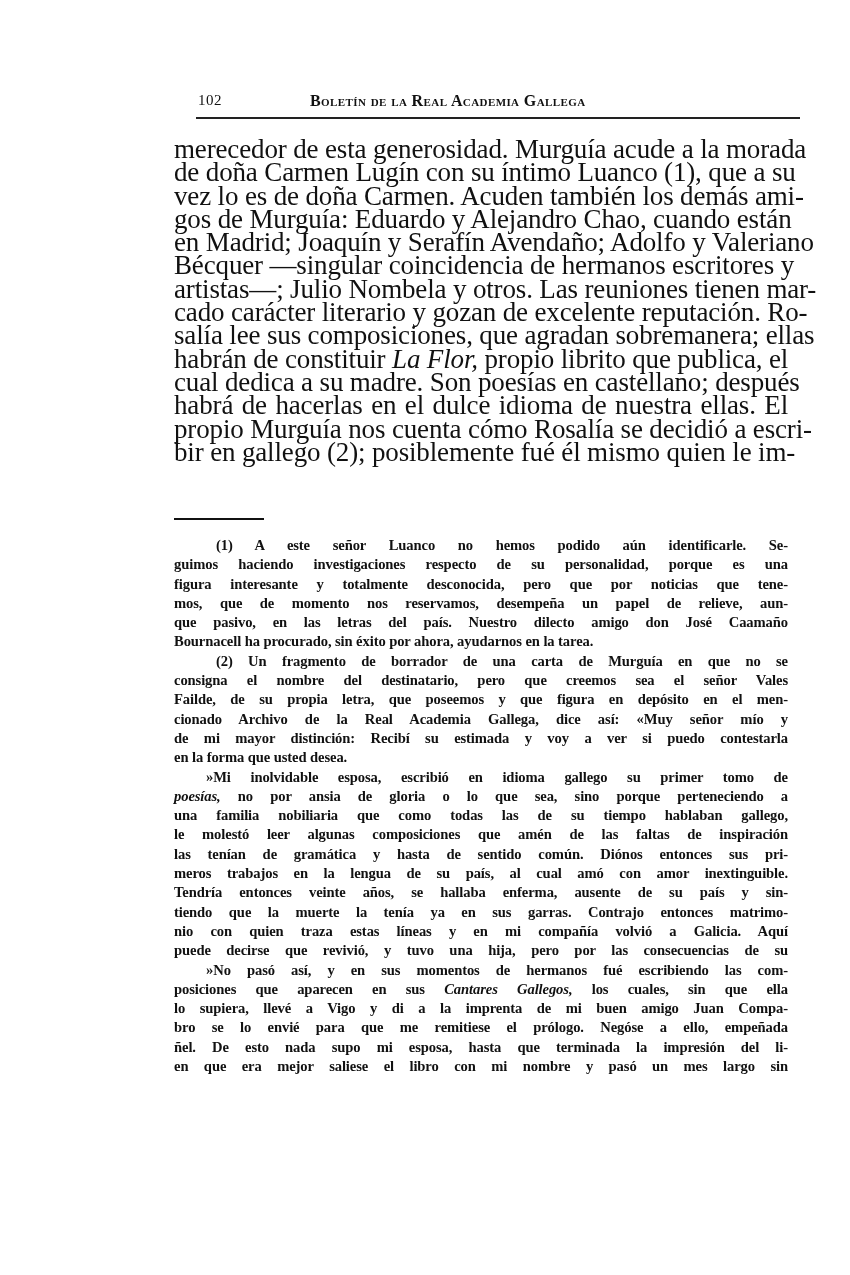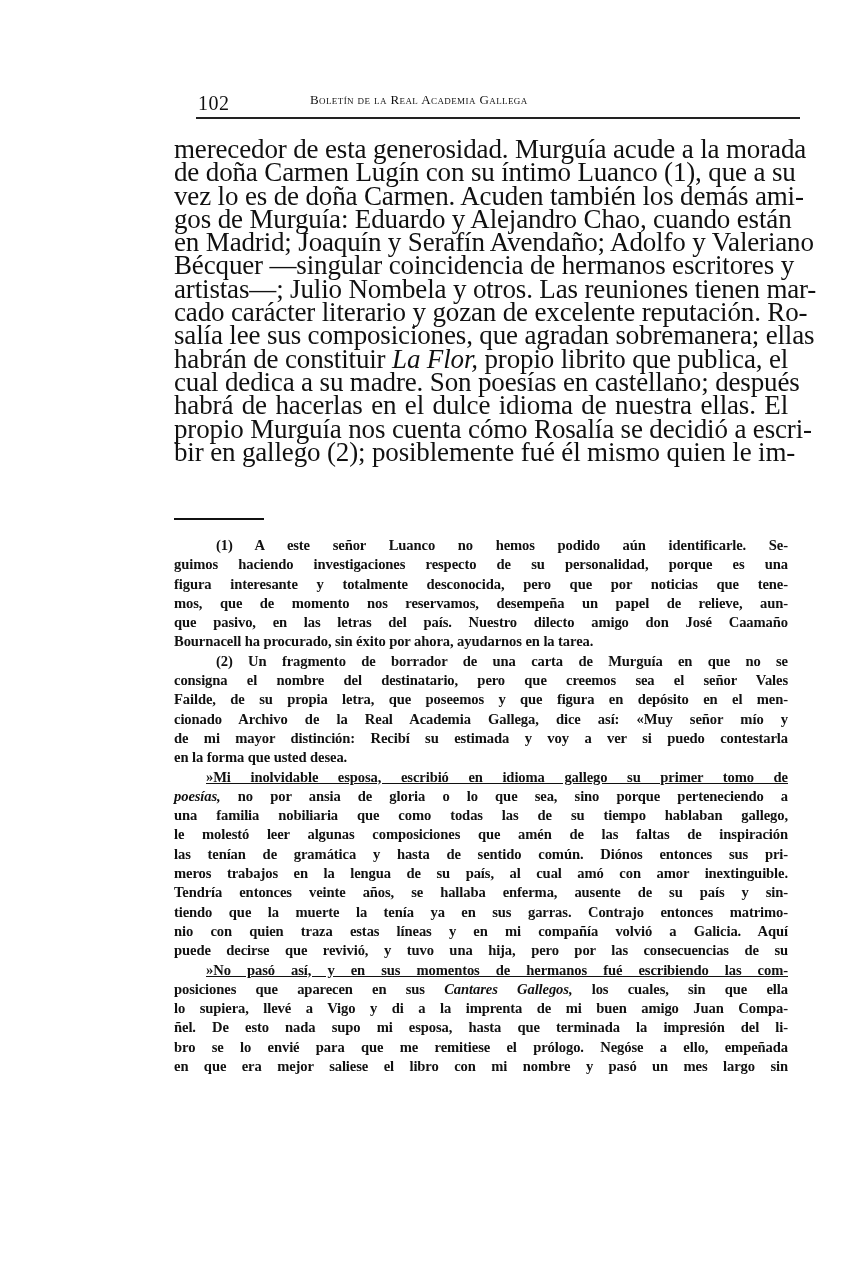--- a/index.html
+++ b/index.html
@@ -1,39 +1,39 @@
 <!DOCTYPE html>
 <html><head>
 <meta charset="utf-8">
 <style>
   html, body { margin: 0; padding: 0; background: #ffffff; }
   body { width: 850px; height: 1275px; position: relative; overflow: hidden;
          font-family: "Liberation Serif", "DejaVu Serif", serif; color: #111; }
   .page { position: absolute; left: 0; top: 0; width: 850px; height: 1275px; }
 
   .header { position: absolute; left: 196px; top: 90px; width: 600px; height: 24px; }
-  .page-number { position: absolute; left: 2px; top: 2px; font-size: 20px; letter-spacing: 0.5px; }
-  .running-title { position: absolute; left: 114px; top: 2px; font-size: 13px; font-weight: normal;
+  .page-number { position: absolute; left: 2px; top: 2px; font-size: 15px; letter-spacing: 0.5px; }
+  .running-title { position: absolute; left: 114px; top: 2px; font-size: 16px; font-weight: bold;
                    font-variant: small-caps; letter-spacing: 0.4px; }
   .header-rule { position: absolute; left: 196px; top: 117px; width: 604px; height: 2px; background: #222; }
 
   .body-text { position: absolute; left: 174px; top: 138px; width: 614px; }
   .body-text .line { display: block; font-size: 27px; line-height: 23.3px; white-space: nowrap;
                      text-align: justify; text-align-last: justify; letter-spacing: -0.15px; }
   .body-text .line.last { text-align-last: justify; }
   .italic { font-style: italic; }
 
   .footnote-rule { position: absolute; left: 174px; top: 518px; width: 90px; height: 2px; background: #111; }
 
   .footnotes { position: absolute; left: 174px; top: 536px; width: 614px; }
   .footnotes .fline { display: block; font-size: 14.6px; line-height: 19.3px; white-space: nowrap;
                       text-align: justify; text-align-last: justify; font-weight: bold; letter-spacing: -0.1px; }
   .footnotes .fline.end { text-align-last: left; }
   .footnotes .indent { padding-left: 42px; }
-  .footnotes .indent2 { padding-left: 32px; text-decoration: underline; }
+  .footnotes .indent2 { padding-left: 32px; }
 </style>
 </head>
 <body>
 
 <div class="page">
 
   <div class="header">
     <span class="page-number">102</span>
     <span class="running-title">Boletín de la Real Academia Gallega</span>
   </div>
@@ -77,18 +77,18 @@
     <span class="fline">le molestó leer algunas composiciones que amén de las faltas de inspiración</span>
     <span class="fline">las tenían de gramática y hasta de sentido común. Diónos entonces sus pri-</span>
     <span class="fline">meros trabajos en la lengua de su país, al cual amó con amor inextinguible.</span>
     <span class="fline">Tendría entonces veinte años, se hallaba enferma, ausente de su país y sin-</span>
     <span class="fline">tiendo que la muerte la tenía ya en sus garras. Contrajo entonces matrimo-</span>
     <span class="fline">nio con quien traza estas líneas y en mi compañía volvió a Galicia. Aquí</span>
     <span class="fline">puede decirse que revivió, y tuvo una hija, pero por las consecuencias de su</span>
     <span class="fline indent2">»No pasó así, y en sus momentos de hermanos fué escribiendo las com-</span>
     <span class="fline"><span>posiciones que aparecen en sus</span> <span class="italic">Cantares Gallegos,</span> <span>los cuales, sin que ella</span></span>
     <span class="fline">lo supiera, llevé a Vigo y di a la imprenta de mi buen amigo Juan Compa-</span>
+    <span class="fline">bro se lo envié para que me remitiese el prólogo. Negóse a ello, empeñada</span>
     <span class="fline">ñel. De esto nada supo mi esposa, hasta que terminada la impresión del li-</span>
-    <span class="fline">bro se lo envié para que me remitiese el prólogo. Negóse a ello, empeñada</span>
     <span class="fline">en que era mejor saliese el libro con mi nombre y pasó un mes largo sin</span>
   </div>
 
 </div>
 
 </body></html>

